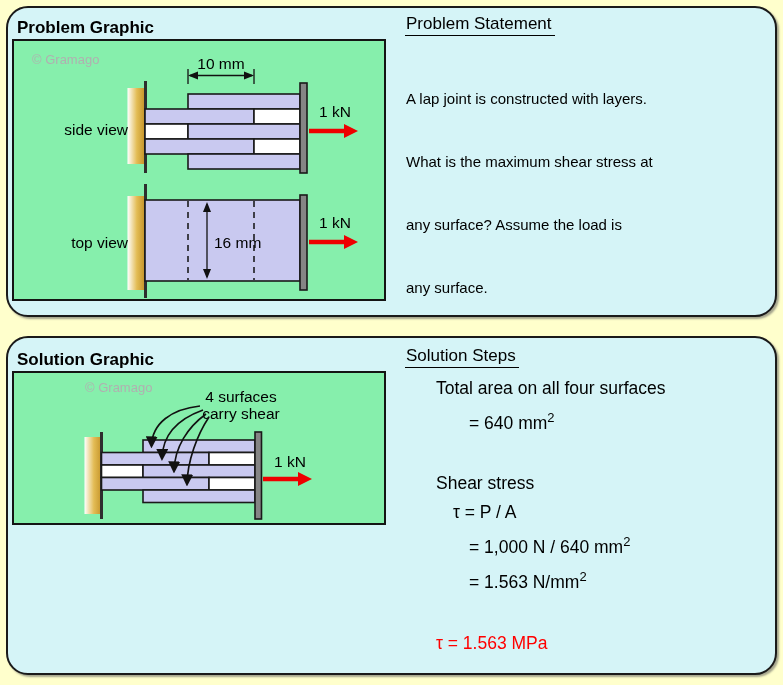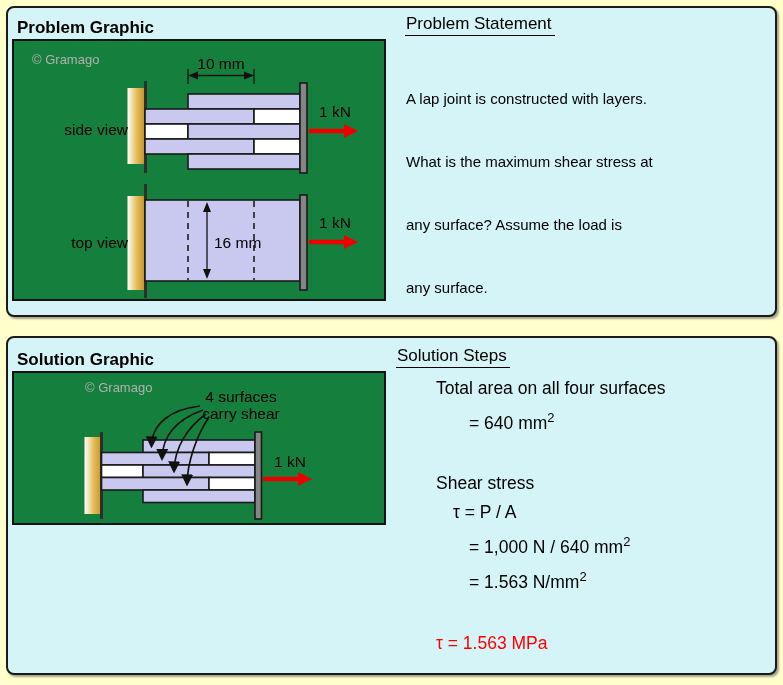--- a/index.html
+++ b/index.html
@@ -5,27 +5,27 @@
   html,body{margin:0;padding:0;}
   #canvas{
     position:relative;width:783px;height:685px;overflow:hidden;
     background:var(--page-bg,#FFFFCC);
     font-family:"Liberation Sans","DejaVu Sans",sans-serif;color:#000;
   }
   *{box-sizing:border-box;}
   .panel{
     position:absolute;left:6px;width:771px;
     background:var(--panel-bg,#D5F4F7);
-    border:2px solid #1a1a1a;border-radius:8px;
+    border:2px solid #1a1a1a;border-radius:22px;
     box-shadow:2px 2px 2px rgba(90,90,90,.55);
   }
   .panel.top{top:6px;height:311px;}
   .panel.bottom{top:336px;height:339px;}
   .panel-title{position:absolute;font-size:17px;font-weight:bold;white-space:pre;}
-  .graphic-box{position:absolute;left:12px;width:374px;background:#15803d;border:2px solid #141414;}
+  .graphic-box{position:absolute;left:12px;width:374px;background:#86efac;border:2px solid #141414;}
   .graphic-box.top{top:39px;height:262px;}
   .graphic-box.bottom{top:371px;height:154px;}
   .section-title{
     position:absolute;font-size:17px;font-weight:normal;white-space:pre;
     border-bottom:1.8px solid #000;padding:0 3px 1px 1px;
   }
   .statement{position:absolute;left:406px;top:46px;font-size:15px;line-height:21px;white-space:pre;}
   .steps{position:absolute;left:404px;top:374px;font-size:17.5px;}
   .steps .line{line-height:29px;white-space:pre;margin-left:32px;}
   .steps .ind-a{padding-left:17px;}
@@ -162,21 +162,21 @@
       <path class="curve" marker-end="url(#curveHead)" d="M 189 37 C 164 46, 148.5 62, 148 85.5"></path>
       <path class="curve" marker-end="url(#curveHead)" d="M 192 41 C 174 54, 160.5 74, 160 98"></path>
       <path class="curve" marker-end="url(#curveHead)" d="M 195 44 C 183 62, 173.5 88, 173 111"></path>
 
       <line class="force-line" x1="249" y1="106" x2="284" y2="106"></line>
       <polygon class="force-head" points="284,99 298,106 284,113"></polygon>
       <text class="label" x="276" y="94" text-anchor="middle">1 kN</text>
     </svg>
   </div>
 
-  <div class="section-title" style="left:396px;top:346px;">Solution Steps</div>
+  <div class="section-title" style="left:405px;top:346px;">Solution Steps</div>
   <div class="steps">
     <div class="line">Total area on all four surfaces</div>
     <div class="line ind-b"><span>= 640 mm</span><sup>2</sup></div>
     <div class="gap1"></div>
     <div class="line">Shear stress</div>
     <div class="line ind-a">τ = P / A</div>
     <div class="line ind-b"><span>= 1,000 N / 640 mm</span><sup>2</sup></div>
     <div class="line ind-b"><span>= 1.563 N/mm</span><sup>2</sup></div>
     <div class="gap2"></div>
     <div class="line answer">τ = 1.563 MPa</div>

